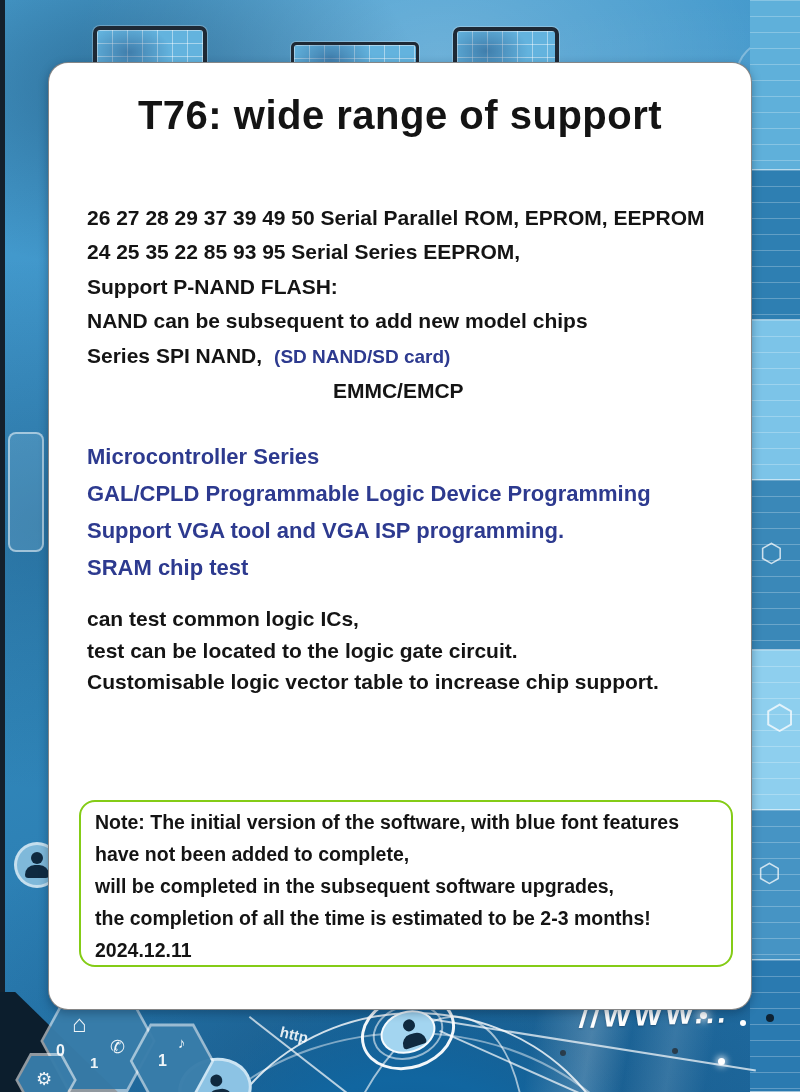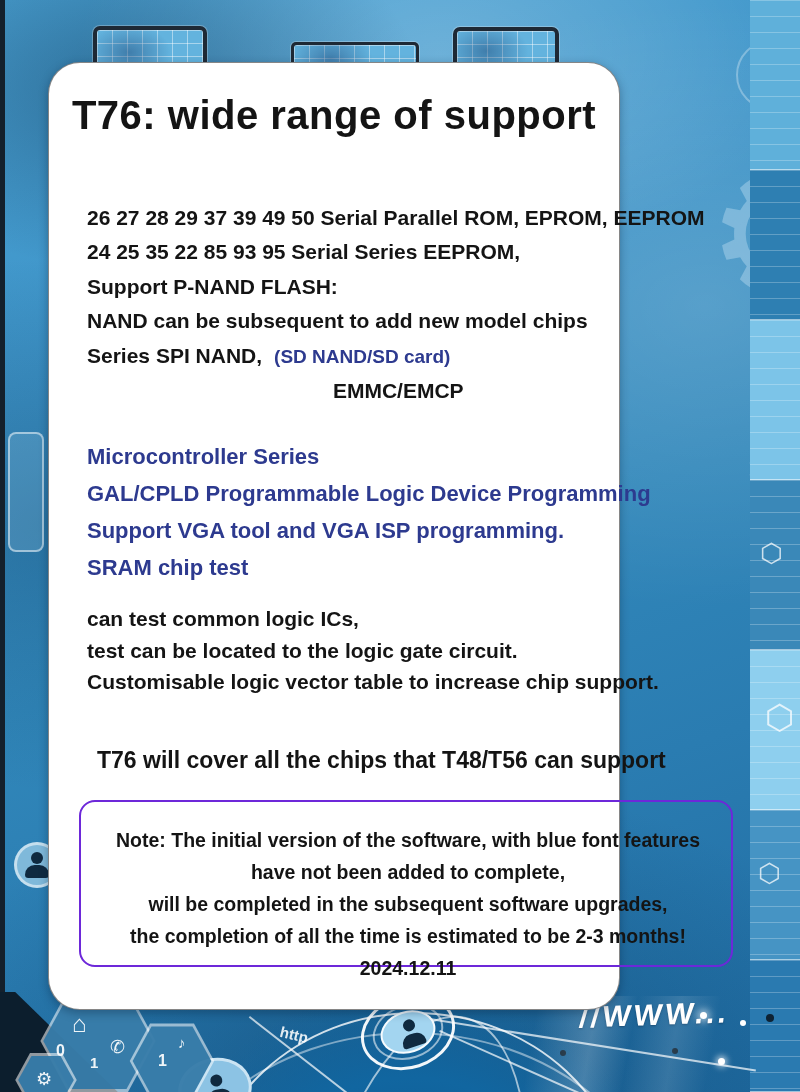--- a/index.html
+++ b/index.html
@@ -50,35 +50,35 @@
   .psil::after{content:"";position:absolute;left:50%;bottom:0;transform:translateX(-50%);
     width:24px;height:13px;border-radius:12px 12px 4px 4px;background:#0f2a40;}
   .www{color:#fff;font-weight:bold;font-size:30px;letter-spacing:3px;
     transform:skewX(-8deg) rotate(-2deg);text-shadow:0 1px 2px rgba(10,40,70,.5);}
   .http{color:rgba(255,255,255,.88);font-weight:bold;font-size:15px;transform:rotate(14deg);}
   .dot{border-radius:50%;}
   .streaks{left:420px;top:996px;width:380px;height:96px;
     background:linear-gradient(100deg, transparent 30%, rgba(255,255,255,.20) 45%, transparent 55%, rgba(255,255,255,.12) 66%, transparent 76%);}
 
   
-  .card{left:48px;top:62px;width:572px;height:948px;background:#fff;border-radius:32px;
+  .card{left:48px;top:62px;width:704px;height:948px;background:#fff;border-radius:20px;
     border:1px solid rgba(35,35,35,.55);
     box-shadow:0 3px 10px rgba(5,30,55,.35);z-index:10;}
   .card, .card *{color:#141414;}
   .title{left:0;top:30px;width:100%;text-align:center;font-size:40px;font-weight:bold;letter-spacing:.5px;}
   .blk{left:38px;font-weight:bold;white-space:nowrap;}
   .blk-support{top:138px;font-size:21px;line-height:34.4px;}
   .blue-inline{font-size:19px;margin-left:12px;}
   .emmc{padding-left:5px;text-align:center;}
   .blk-blue{top:368px;font-size:22px;line-height:37px;margin-top:7px;}
   .blk-blue div, .blue-inline{color:var(--featblue) !important;}
   .blk-logic{top:540px;font-size:21px;line-height:31.6px;}
   .coverage{left:48px;top:684px;font-size:23px;font-weight:bold;white-space:nowrap;}
-  .note{left:30px;top:737px;width:654px;height:167px;border:2px solid #6d28d9;border-radius:16px;
-    padding:22px 10px 0 14px;font-size:19.5px;font-weight:bold;line-height:32px;white-space:nowrap;text-align:center;}
+  .note{left:30px;top:737px;width:654px;height:167px;border:2px solid #84cc16;border-radius:16px;
+    padding:4px 10px 0 14px;font-size:19.5px;font-weight:bold;line-height:32px;white-space:nowrap;}
 </style>
 </head>
 <body>
 
 <div id="stage">
 
   <div class="abs edge-left"></div>
 
   <div class="abs dev" style="left:93px;top:26px;width:114px;height:64px;">
     <div class="scr"></div>
@@ -178,21 +178,20 @@
       <div>Support VGA tool and VGA ISP programming.</div>
       <div>SRAM chip test</div>
     </div>
 
     <div class="abs blk blk-logic">
       <div>can test common logic ICs,</div>
       <div>test can be located to the logic gate circuit.</div>
       <div>Customisable logic vector table to increase chip support.</div>
     </div>
 
-    <div class="abs coverage">T76 will cover all the chips that T48/T56 can support</div>
 
     <div class="abs note">
       <div>Note: The initial version of the software, with blue font features</div>
       <div>have not been added to complete,</div>
       <div>will be completed in the subsequent software upgrades,</div>
       <div>the completion of all the time is estimated to be 2-3 months!</div>
       <div>2024.12.11</div>
     </div>
   </div>
 

